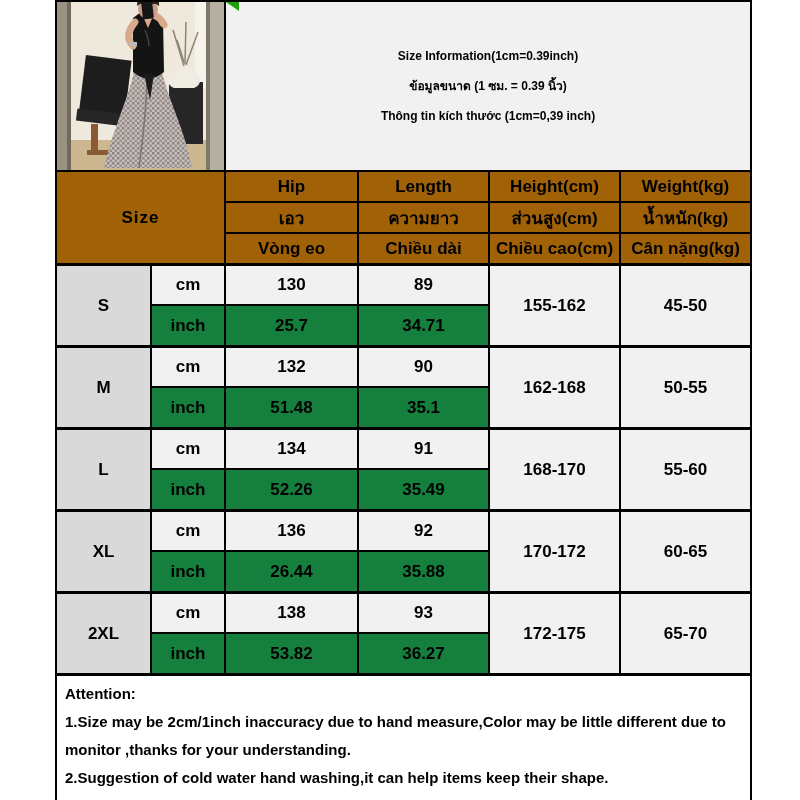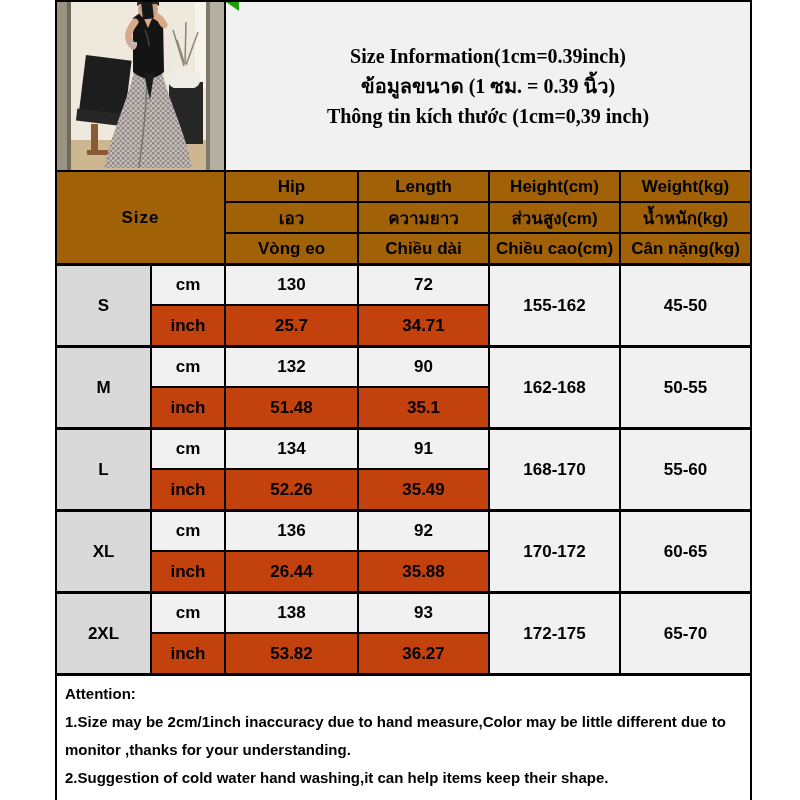--- a/index.html
+++ b/index.html
@@ -21,34 +21,34 @@
     text-align:center;
     vertical-align:middle;
     padding:0;
     font-size:17px;
     font-weight:bold;
     overflow:hidden;
   }
   td.photo-cell{height:168px;padding:0;background:#efe9df;}
   td.photo-cell svg{display:block;width:100%;height:100%;}
   td.title-cell{background:#f1f1f1;position:relative;}
-  .title-line{font-size:20px;font-weight:bold;line-height:30px;font-family:Liberation Serif, serif;}
+  .title-line{font-size:12px;font-weight:bold;line-height:30px;}
   .corner-triangle{
     position:absolute;left:0;top:0;width:13px;height:9px;
     clip-path:polygon(0 0,100% 0,100% 100%);
   }
   td.size-head{
     background:#d9d9d9;font-size:36px;font-weight:bold;letter-spacing:1px;
   }
   tr.hdr td{height:29px;background:#a16207;}
   tr.row-cm td{height:38px;border-top-width:3px;margin-left:18px;}
   tr.row-inch td{height:39px;}
   .gray-dk{background:#d9d9d9;}
   .gray-lt{background:#f1f1f1;}
-  .white-bg{background:#c2410c;}
+  .white-bg{background:#15803d;}
   tr.attention-row td{
     height:150px;background:#ffffff;text-align:left;vertical-align:top;
     font-weight:normal;border-top-width:3px;
     padding:4px 10px 0 8px;
   }
   .attn{font-size:15px;line-height:28px;font-weight:bold;}
 </style>
 </head>
 <body>
 
@@ -150,21 +150,21 @@
       <td>Vòng eo</td>
       <td>Chiều dài</td>
       <td>Chiều cao(cm)</td>
       <td>Cân nặng(kg)</td>
     </tr>
 
     <tr class="row-cm">
       <td class="gray-dk" rowspan="2">S</td>
       <td class="gray-lt">cm</td>
       <td class="gray-lt">130</td>
-      <td class="gray-lt">72</td>
+      <td class="gray-lt">89</td>
       <td class="gray-lt" rowspan="2">155-162</td>
       <td class="gray-lt" rowspan="2">45-50</td>
     </tr>
     <tr class="row-inch">
       <td class="white-bg">inch</td>
       <td class="white-bg">25.7</td>
       <td class="white-bg">34.71</td>
     </tr>
 
     <tr class="row-cm">

